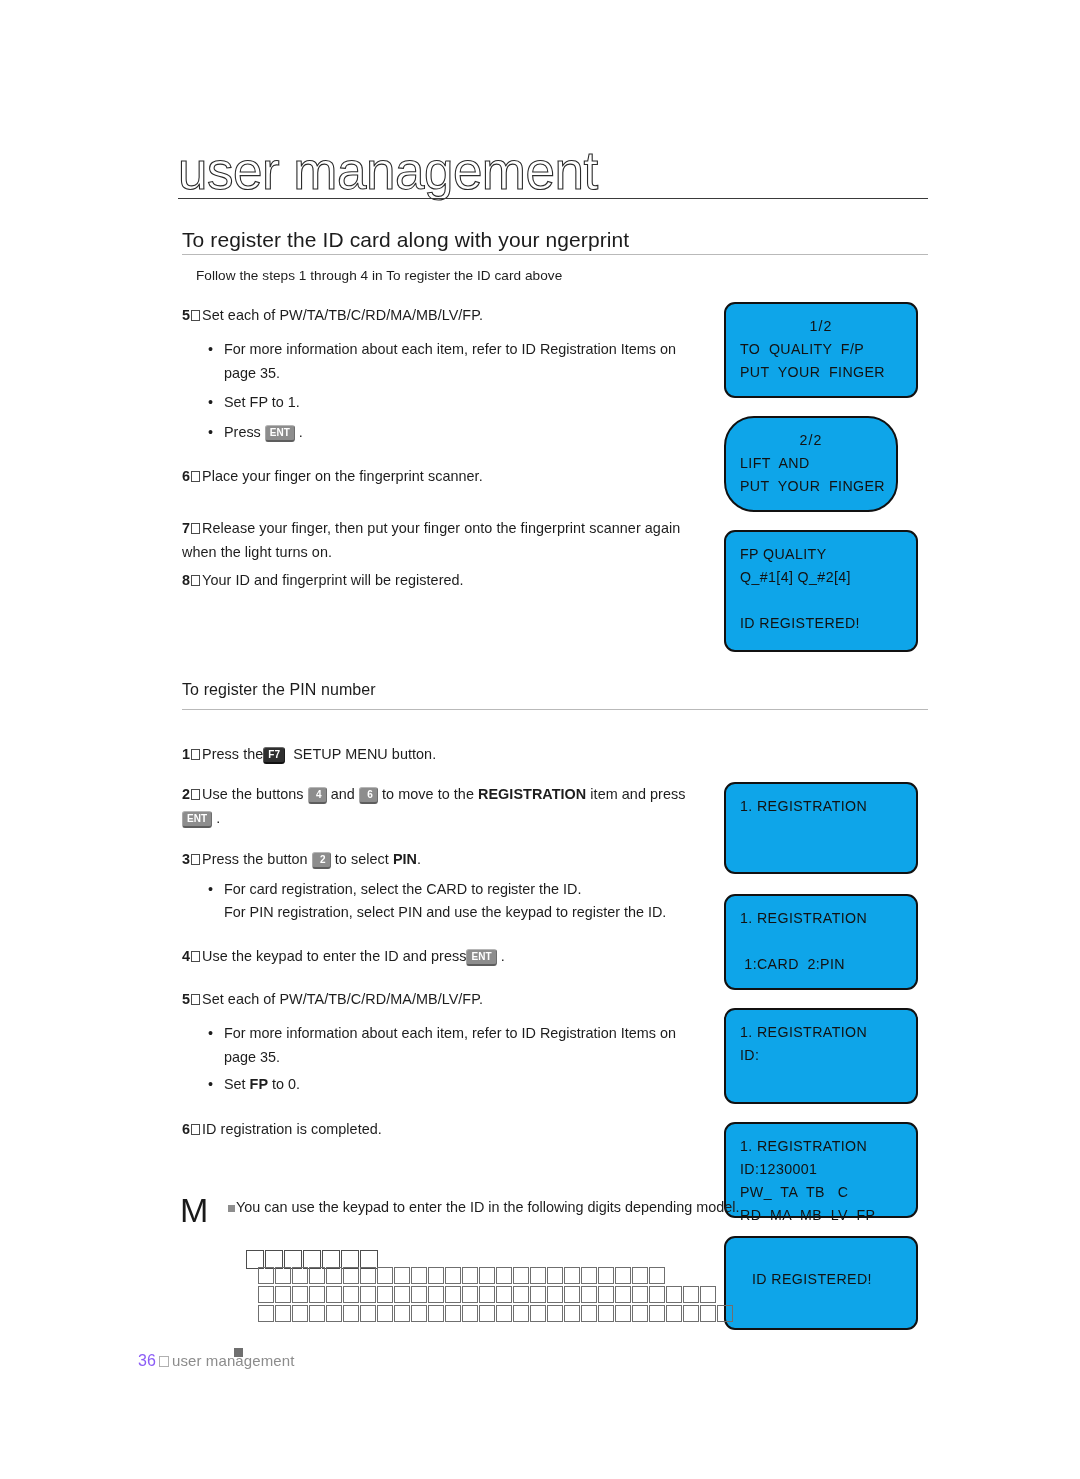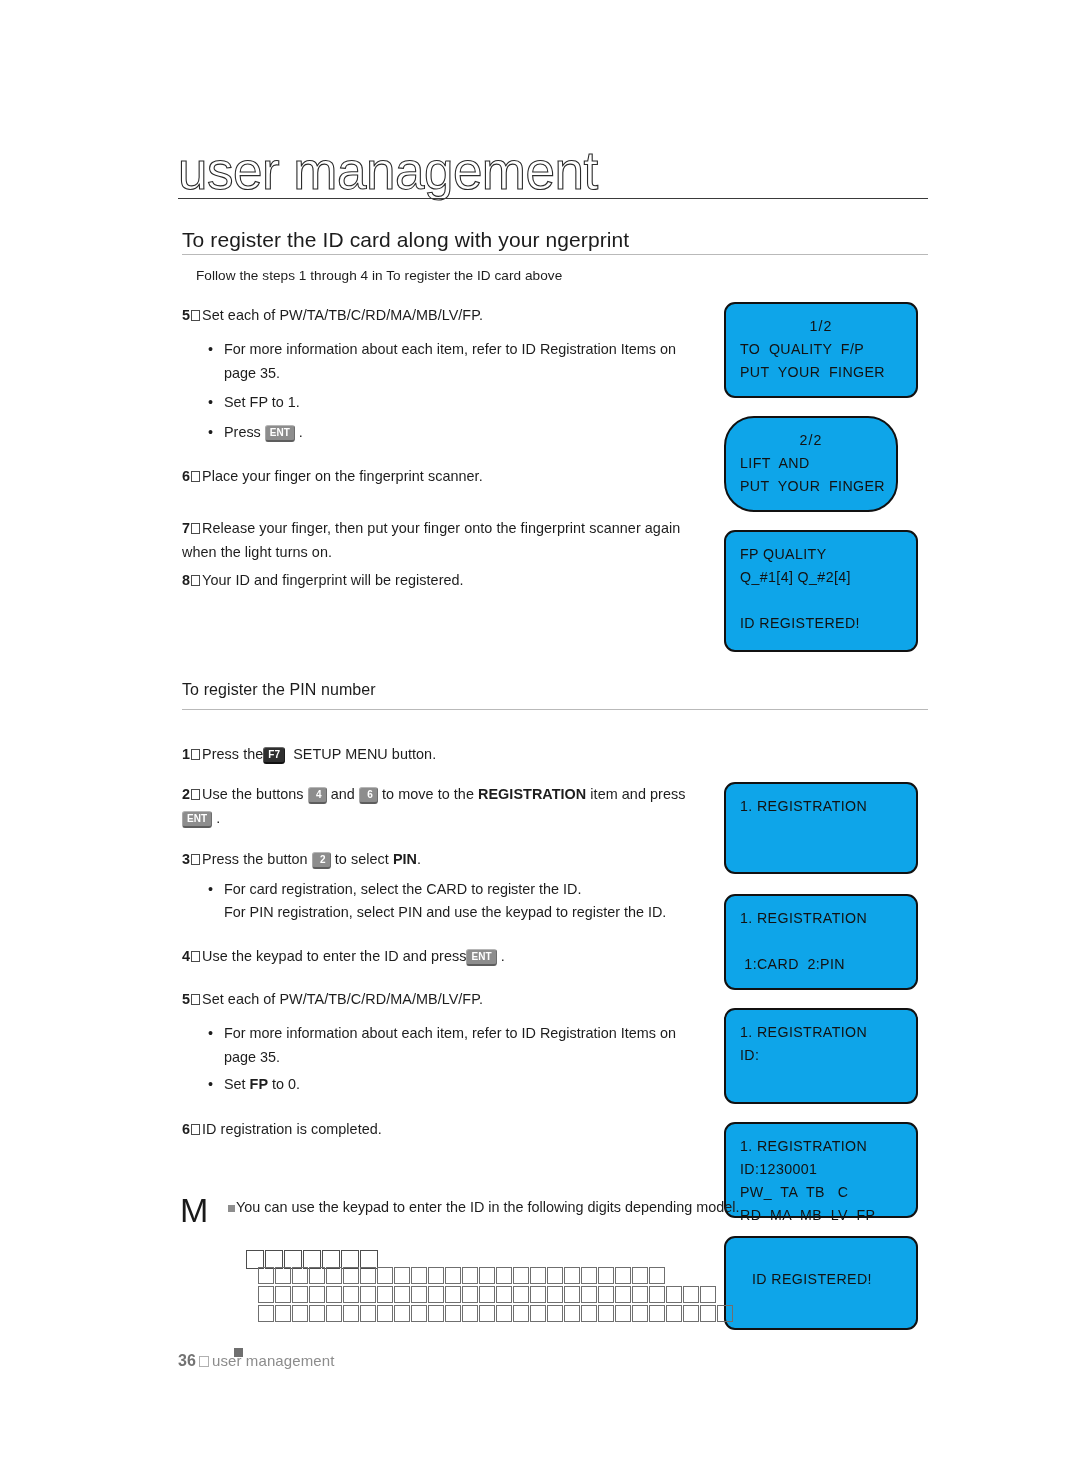--- a/index.html
+++ b/index.html
@@ -197,24 +197,23 @@
   .footer {
     position: absolute;
     left: 138px;
     top: 1352px;
     font-size: 15px;
     color: #8c8c8c;
     letter-spacing: 0.1px;
     white-space: nowrap;
   }
   .footer .pg {
-    font-weight: bold;
-    color: #737373;
+    font-weight: normal;
+    color: #8b5cf6;
     font-size: 16px;
-    margin-left: 40px;
   }
   .footer .tofu2 {
     display: inline-block;
     width: 10px;
     height: 11px;
     border: 1px solid #b0b0b0;
     box-sizing: border-box;
     margin: 0 3px;
     vertical-align: -1px;
   }

